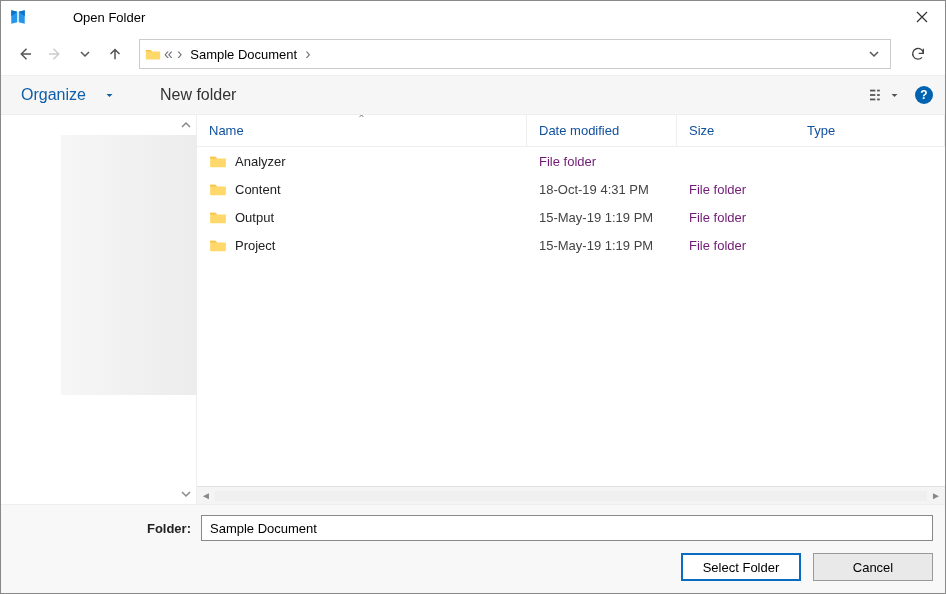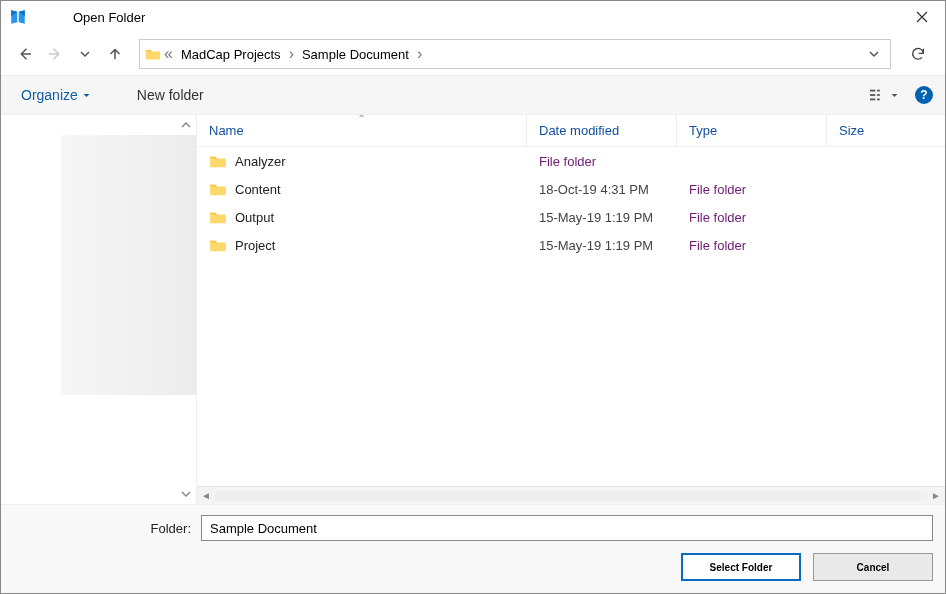--- a/index.html
+++ b/index.html
@@ -13,21 +13,21 @@
     .path-box { flex: 1; height: 30px; border: 1px solid #ccc; display: flex; align-items: center; padding: 0 4px; margin-left: 6px; }
     .path-box .folder-small { width: 18px; display:flex; align-items:center; justify-content:center; }
     .crumb { display: flex; align-items: center; font-size: 13px; padding: 0 6px; cursor: pointer; height: 100%; }
     .crumb-sep { color: #777; padding: 0 2px; }
     .path-drop { margin-left: auto; width: 24px; display:flex; align-items:center; justify-content:center; color:#555; cursor:pointer; }
     .refresh { width: 30px; height: 30px; display:flex; align-items:center; justify-content:center; border:1px solid transparent; margin-left: 6px; cursor:pointer; color:#444; }
     .search-box { width: 250px; height: 30px; border: 1px solid #ccc; display:flex; align-items:center; margin-left: 8px; }
     .search-input { flex:1; border:none; outline:none; font-size:13px; padding:0 8px; color:#666; }
     .search-icon { width: 28px; display:flex; align-items:center; justify-content:center; color:#444; }
     .toolbar { height: 40px; background: #f6f6f6; border-top:1px solid #eee; border-bottom:1px solid #eee; display:flex; align-items:center; padding:0 12px; }
-    .tool-item { font-size: 14px; color: #0f5fa8; padding: 4px 8px; cursor:pointer; display:flex; align-items:center; gap:4px; }
+    .tool-item { font-size: 16px; color: #0f5fa8; padding: 4px 8px; cursor:pointer; display:flex; align-items:center; gap:19px; }
     .tool-item.blk { color: #333; margin-left: 30px; }
     .tool-right { margin-left:auto; display:flex; align-items:center; gap:16px; color:#555; }
     .help-icon { width:18px; height:18px; border-radius:50%; background:#0063b1; color:#fff; display:flex; align-items:center; justify-content:center; font-size:12px; font-weight:bold; }
     .body { flex:1; display:flex; overflow:hidden; }
     .sidebar { width: 196px; background:#fff; position:relative; border-right:1px solid #eee; }
     .sidebar-ph { position:absolute; top:20px; left:60px; width:136px; height:260px; background: linear-gradient(90deg,#f6f6f6,#ececec); }
     .sidebar-up { position:absolute; top:4px; right:4px; color:#888; }
     .sidebar-down { position:absolute; bottom:4px; right:4px; color:#888; }
     .main { flex:1; display:flex; flex-direction:column; }
     .headers { display:flex; height: 32px; border-bottom:1px solid #eee; font-size:13px; color:#10509e; }
@@ -42,24 +42,24 @@
     .row .c-name { width:330px; padding-left:12px; display:flex; align-items:center; gap:8px; }
     .row .c-date { width:150px; padding-left:12px; color:#444; }
     .row .c-type { width:150px; padding-left:12px; color:#701a75; }
     .row .c-size { flex:1; padding-left:12px; }
     .folder-icon { width:18px; height:14px; display:flex; }
     .hscroll { height:18px; background:#f4f4f4; border-top:1px solid #e2e2e2; display:flex; align-items:center; }
     .hscroll-left, .hscroll-right { width:18px; text-align:center; color:#888; font-size:10px; }
     .hscroll-track { flex:1; height:10px; background:#efefef; }
     .bottom { background:#f8f8f8; border-top:1px solid #eee; padding: 10px 12px 12px 12px; }
     .folder-row { display:flex; align-items:center; gap:10px; margin-bottom:12px; }
-    .folder-label { font-size:13px; color:#222; width: 178px; text-align:right; }
+    .folder-label { font-size:13px; color:#222; width: 178px; text-align:right;font-weight:bold; }
     .folder-input { flex:1; height:26px; border:1px solid #888; padding:0 8px; font-size:13px; outline:none; }
     .btns { display:flex; justify-content:flex-end; gap:12px; }
-    .btn { height:28px; min-width:120px; font-size:10px; border:1px solid #999; background:#e9e9e9; cursor:pointer;font-weight:bold; }
+    .btn { height:28px; min-width:120px; font-size:13px; border:1px solid #999; background:#e9e9e9; cursor:pointer; }
     .btn.primary { background:#fff; border:2px solid #0a6cc0; }
     svg { display:block; }
   </style>
 </head>
 <body>
 
 <div class="titlebar">
   <span>
     <svg width="18" height="18" viewBox="0 0 24 24">
         <path fill="#2596ec" d="M3 3l8 2v14l-8 2V3zm18 0l-8 2v14l8 2V3z"></path>
@@ -97,21 +97,20 @@
   </div>
 
   <div class="path-box">
     <span class="folder-small">
       <svg width="16" height="14" viewBox="0 0 20 16">
           <path fill="#ffd86b" d="M1 3h6l2 2h10v9a1 1 0 0 1-1 1H2a1 1 0 0 1-1-1V3z"></path>
           <path fill="#f7c44b" d="M1 3h6l2 2H1z"></path>
         </svg>
     </span>
     <span class="crumb-sep">«</span>
-    <span class="crumb">MadCap Projects</span>
     <span class="crumb-sep">›</span>
     <span class="crumb">Sample Document</span>
     <span class="crumb-sep">›</span>
     <span class="path-drop">
       <svg width="12" height="12" viewBox="0 0 12 12">
           <path fill="none" stroke="#555" stroke-width="1.5" d="M2 4l4 4 4-4"></path>
         </svg>
     </span>
   </div>
 
@@ -168,25 +167,25 @@
 
   <div class="main">
     <div class="headers">
       <div class="col name">
         <span class="sort-caret">⌃</span>
         <span>Name</span>
       </div>
       <div class="col date">
           <span>Date modified</span>
         </div>
+      <div class="col size">
+          <span>Size</span>
+        </div>
       <div class="col type">
           <span>Type</span>
-        </div>
-      <div class="col size">
-          <span>Size</span>
         </div>
     </div>
 
     <div class="filelist" id="filelist">
         <div class="row">
           <div class="c-name">
             <span class="folder-icon">
               <svg width="18" height="14" viewBox="0 0 20 16">
                 <path fill="#ffd86b" d="M1 3h6l2 2h10v9a1 1 0 0 1-1 1H2a1 1 0 0 1-1-1V3z"></path>
                 <path fill="#f7c44b" d="M1 3h6l2 2H1z"></path>

